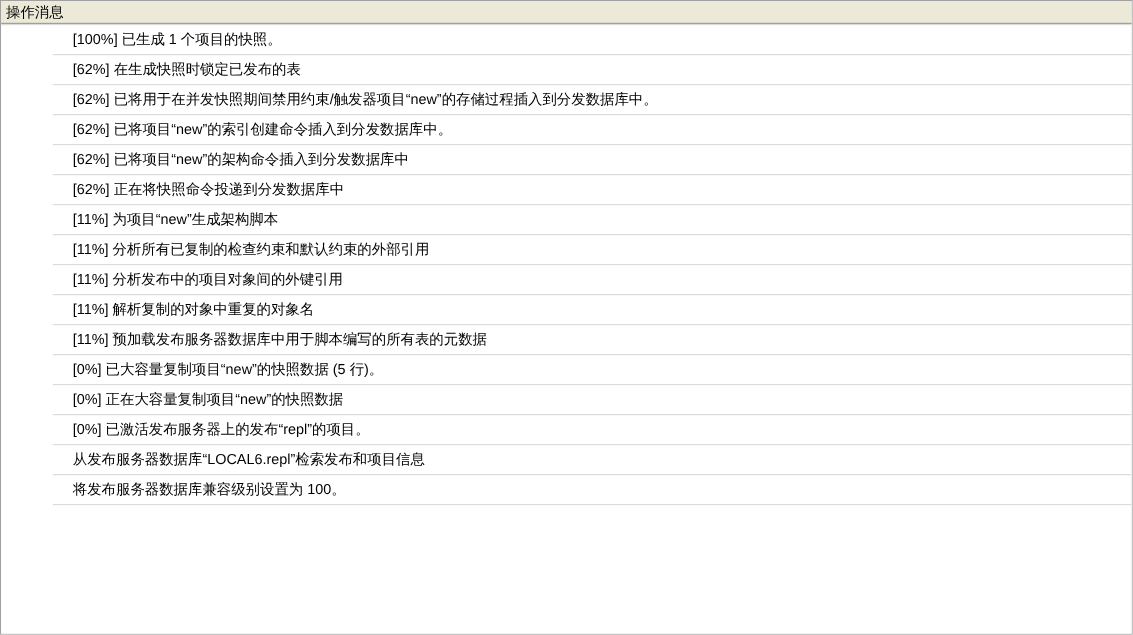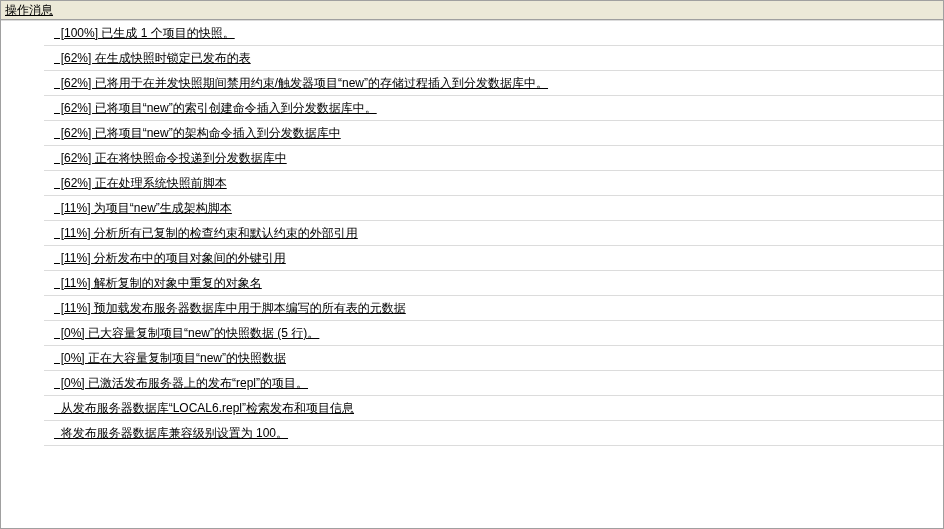--- a/index.html
+++ b/index.html
@@ -6,21 +6,20 @@
   html, body {
     width: 944px; height: 529px;
     font-family: "SimSun", "宋体", "Microsoft YaHei", sans-serif;
     font-size: 12px; background: #fff; color: #000;
     overflow: hidden;
   }
   .panel {
     width: 100%; height: 100%;
     display: flex; flex-direction: column;
     border: 1px solid #a0a0a0;
-    text-decoration: underline;
   }
   .panel-header {
     padding: 2px 4px;
     background: #ece9d8;
     border-bottom: 1px solid #a0a0a0;
     line-height: 14px;
   }
   .log-area {
     flex: 1; overflow-y: auto;
     background: #fff;
@@ -39,21 +38,20 @@
 
 <div class="panel">
   <div class="panel-header">操作消息</div>
   <div class="log-area" id="log-area">
       <div class="log-row">  [100%] 已生成 1 个项目的快照。</div>
       <div class="log-row">  [62%] 在生成快照时锁定已发布的表</div>
       <div class="log-row">  [62%] 已将用于在并发快照期间禁用约束/触发器项目“new”的存储过程插入到分发数据库中。</div>
       <div class="log-row">  [62%] 已将项目“new”的索引创建命令插入到分发数据库中。</div>
       <div class="log-row">  [62%] 已将项目“new”的架构命令插入到分发数据库中</div>
       <div class="log-row">  [62%] 正在将快照命令投递到分发数据库中</div>
-      <div class="log-row">  [62%] 正在处理系统快照前脚本</div>
       <div class="log-row">  [11%] 为项目“new”生成架构脚本</div>
       <div class="log-row">  [11%] 分析所有已复制的检查约束和默认约束的外部引用</div>
       <div class="log-row">  [11%] 分析发布中的项目对象间的外键引用</div>
       <div class="log-row">  [11%] 解析复制的对象中重复的对象名</div>
       <div class="log-row">  [11%] 预加载发布服务器数据库中用于脚本编写的所有表的元数据</div>
       <div class="log-row">  [0%] 已大容量复制项目“new”的快照数据 (5 行)。</div>
       <div class="log-row">  [0%] 正在大容量复制项目“new”的快照数据</div>
       <div class="log-row">  [0%] 已激活发布服务器上的发布“repl”的项目。</div>
       <div class="log-row">  从发布服务器数据库“LOCAL6.repl”检索发布和项目信息</div>
       <div class="log-row">  将发布服务器数据库兼容级别设置为 100。</div>

